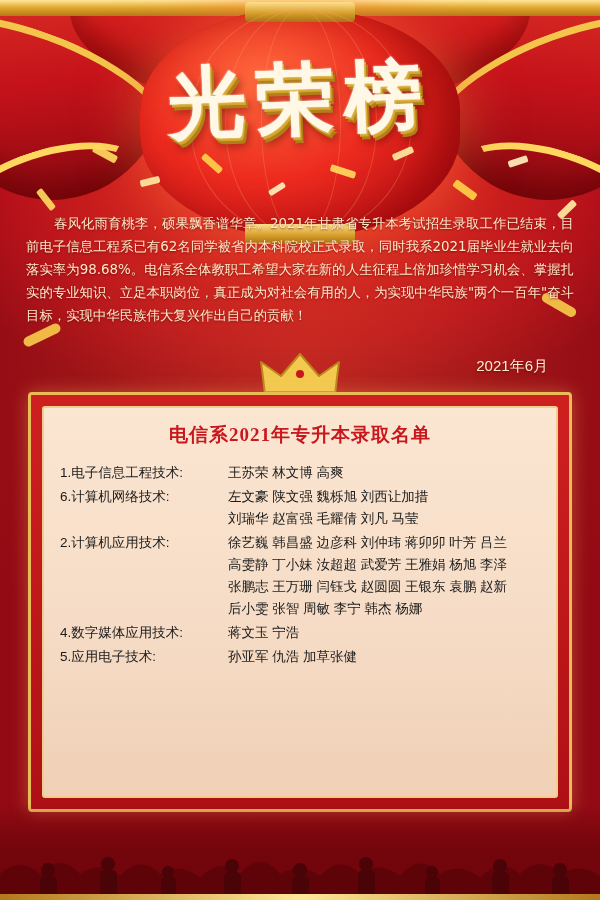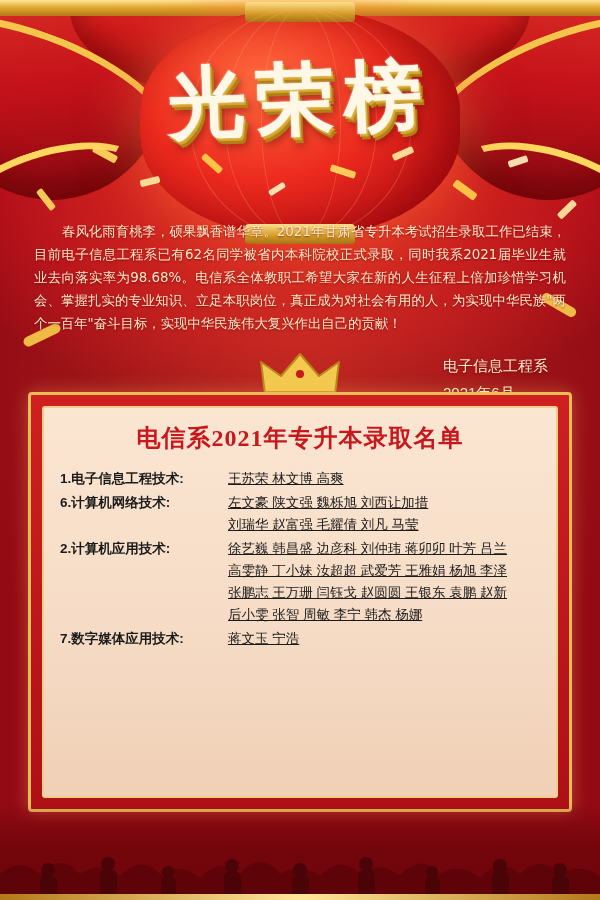--- a/index.html
+++ b/index.html
@@ -83,21 +83,21 @@
   }
   
   .ribbon{position:absolute;border-radius:2px;opacity:.92;}
   
   .intro{
     position:absolute;top:208px;left:22px;width:556px;
     color:#ffe9c8;font-size:13.4px;line-height:23px;text-align:justify;
     text-shadow:0 1px 2px rgba(90,0,0,.6);
     font-family:"DejaVu Sans","Liberation Sans",sans-serif;
   }
-  .intro p{margin:12px;text-indent:28px;}
+  .intro p{margin:4px;text-indent:28px;}
   .signature{
     position:absolute;top:352px;right:52px;text-align:left;
     color:#ffeccb;font-size:15px;line-height:27px;
     text-shadow:0 1px 2px rgba(90,0,0,.6);
   }
   
   .crown{
     position:absolute;top:348px;left:50%;transform:translateX(-50%);
     width:82px;height:52px;
   }
@@ -112,33 +112,33 @@
   .card-inner{
     position:absolute;left:42px;top:406px;width:516px;height:392px;
     background:linear-gradient(180deg,#fbe6d2 0%,#f6dcc6 55%,#f0d0b6 100%);
     border:2px solid #f0cf8a;border-radius:3px;
     box-sizing:border-box;
     padding:14px 16px 10px 16px;
   }
   .card-title{
     text-align:center;
     font-family:"Liberation Serif","DejaVu Serif",serif;
-    font-size:24px;font-weight:bold;color:#c8171d;
+    font-size:19px;font-weight:bold;color:#c8171d;
     letter-spacing:1px;margin-bottom:14px;
   }
   .row{display:flex;align-items:flex-start;margin-bottom:2px;}
   .row-label{
     flex:0 0 168px;
-    font-size:13.5px;font-weight:bold;color:#1b1b1b;
+    font-size:13.5px;font-weight:normal;color:#1b1b1b;
     line-height:22px;white-space:nowrap;
   }
   .row-names{
     flex:1;font-size:13.5px;color:#1b1b1b;line-height:22px;
   }
-  .row-names .line{white-space:nowrap;text-decoration:underline;}
+  .row-names .line{white-space:nowrap;}
   
   .crowd{
     position:absolute;left:0;bottom:0;width:600px;height:96px;
     background:linear-gradient(180deg,rgba(120,6,12,0) 0%,rgba(110,5,10,.85) 45%,#6d050b 100%);
   }
   .crowd svg{position:absolute;bottom:0;left:0;}
   .bottom-gold{
     position:absolute;left:0;bottom:0;width:600px;height:6px;
     background:linear-gradient(90deg,#b3791a,#ffe79a,#b3791a);
   }
@@ -181,21 +181,20 @@
 <div class="ribbon" style="left:34px;top:196px;width:24px;height:7px;background:#ffd95e;transform:rotate(52deg);"></div>
 <div class="ribbon" style="left:556px;top:206px;width:22px;height:7px;background:#ffe9a0;transform:rotate(-44deg);"></div>
 <div class="ribbon" style="left:22px;top:330px;width:40px;height:10px;border-radius:6px;background:#f6c94a;transform:rotate(-26deg);"></div>
 <div class="ribbon" style="left:540px;top:300px;width:38px;height:10px;border-radius:6px;background:#f6c94a;transform:rotate(30deg);"></div>
 
 <div class="intro">
   <p>春风化雨育桃李，硕果飘香谱华章。2021年甘肃省专升本考试招生录取工作已结束，目前电子信息工程系已有62名同学被省内本科院校正式录取，同时我系2021届毕业生就业去向落实率为98.68%。电信系全体教职工希望大家在新的人生征程上倍加珍惜学习机会、掌握扎实的专业知识、立足本职岗位，真正成为对社会有用的人，为实现中华民族"两个一百年"奋斗目标，实现中华民族伟大复兴作出自己的贡献！</p>
 </div>
 
 <div class="signature">
-  <div>电子信息工程系</div>
   <div>2021年6月</div>
 </div>
 
 <div class="crown">
   <svg width="82" height="52" viewBox="0 0 82 52">
     <path d="M6 46 L2 14 L22 28 L41 6 L60 28 L80 14 L76 46 Z" fill="#f3c94e" stroke="#b9861c" stroke-width="2" stroke-linejoin="round"></path>
     <rect x="6" y="44" width="70" height="6" rx="2" fill="#e0ad2c" stroke="#b9861c" stroke-width="1.5"></rect>
     <circle cx="41" cy="26" r="4" fill="#c8171d"></circle>
   </svg>
 </div>
@@ -223,26 +222,32 @@
     <div class="row-label">2.计算机应用技术:</div>
     <div class="row-names">
       <div class="line">徐艺巍  韩昌盛  边彦科  刘仲玮  蒋卯卯  叶芳  吕兰</div>
       <div class="line">高雯静  丁小妹  汝超超  武爱芳  王雅娟  杨旭  李泽</div>
       <div class="line">张鹏志  王万珊  闫钰戈  赵圆圆  王银东  袁鹏  赵新</div>
       <div class="line">后小雯  张智  周敏  李宁  韩杰  杨娜</div>
     </div>
   </div>
 
   <div class="row">
-    <div class="row-label">7.数字媒体应用技术:</div>
+    <div class="row-label">4.数字媒体应用技术:</div>
     <div class="row-names">
       <div class="line">蒋文玉 宁浩</div>
     </div>
   </div>
 
+  <div class="row">
+    <div class="row-label">5.应用电子技术:</div>
+    <div class="row-names">
+      <div class="line">孙亚军  仇浩  加草张健</div>
+    </div>
+  </div>
 </div>
 
 <div class="crowd">
   <svg width="600" height="96" viewBox="0 0 600 96">
     <g fill="#5c0409" opacity="0.9">
       <path d="M0 96 L0 70 Q20 52 40 70 Q60 48 80 70 Q100 56 120 72 Q140 50 160 70 Q180 58 200 74 Q220 52 240 70 Q260 46 280 70 Q300 58 320 72 Q340 50 360 70 Q380 56 400 72 Q420 48 440 70 Q460 58 480 74 Q500 52 520 70 Q540 50 560 70 Q580 58 600 72 L600 96 Z"></path>
     </g>
     <g fill="#4a0307">
       <circle cx="48" cy="66" r="7"></circle>
         <rect x="40" y="72" width="17" height="24" rx="5"></rect>

